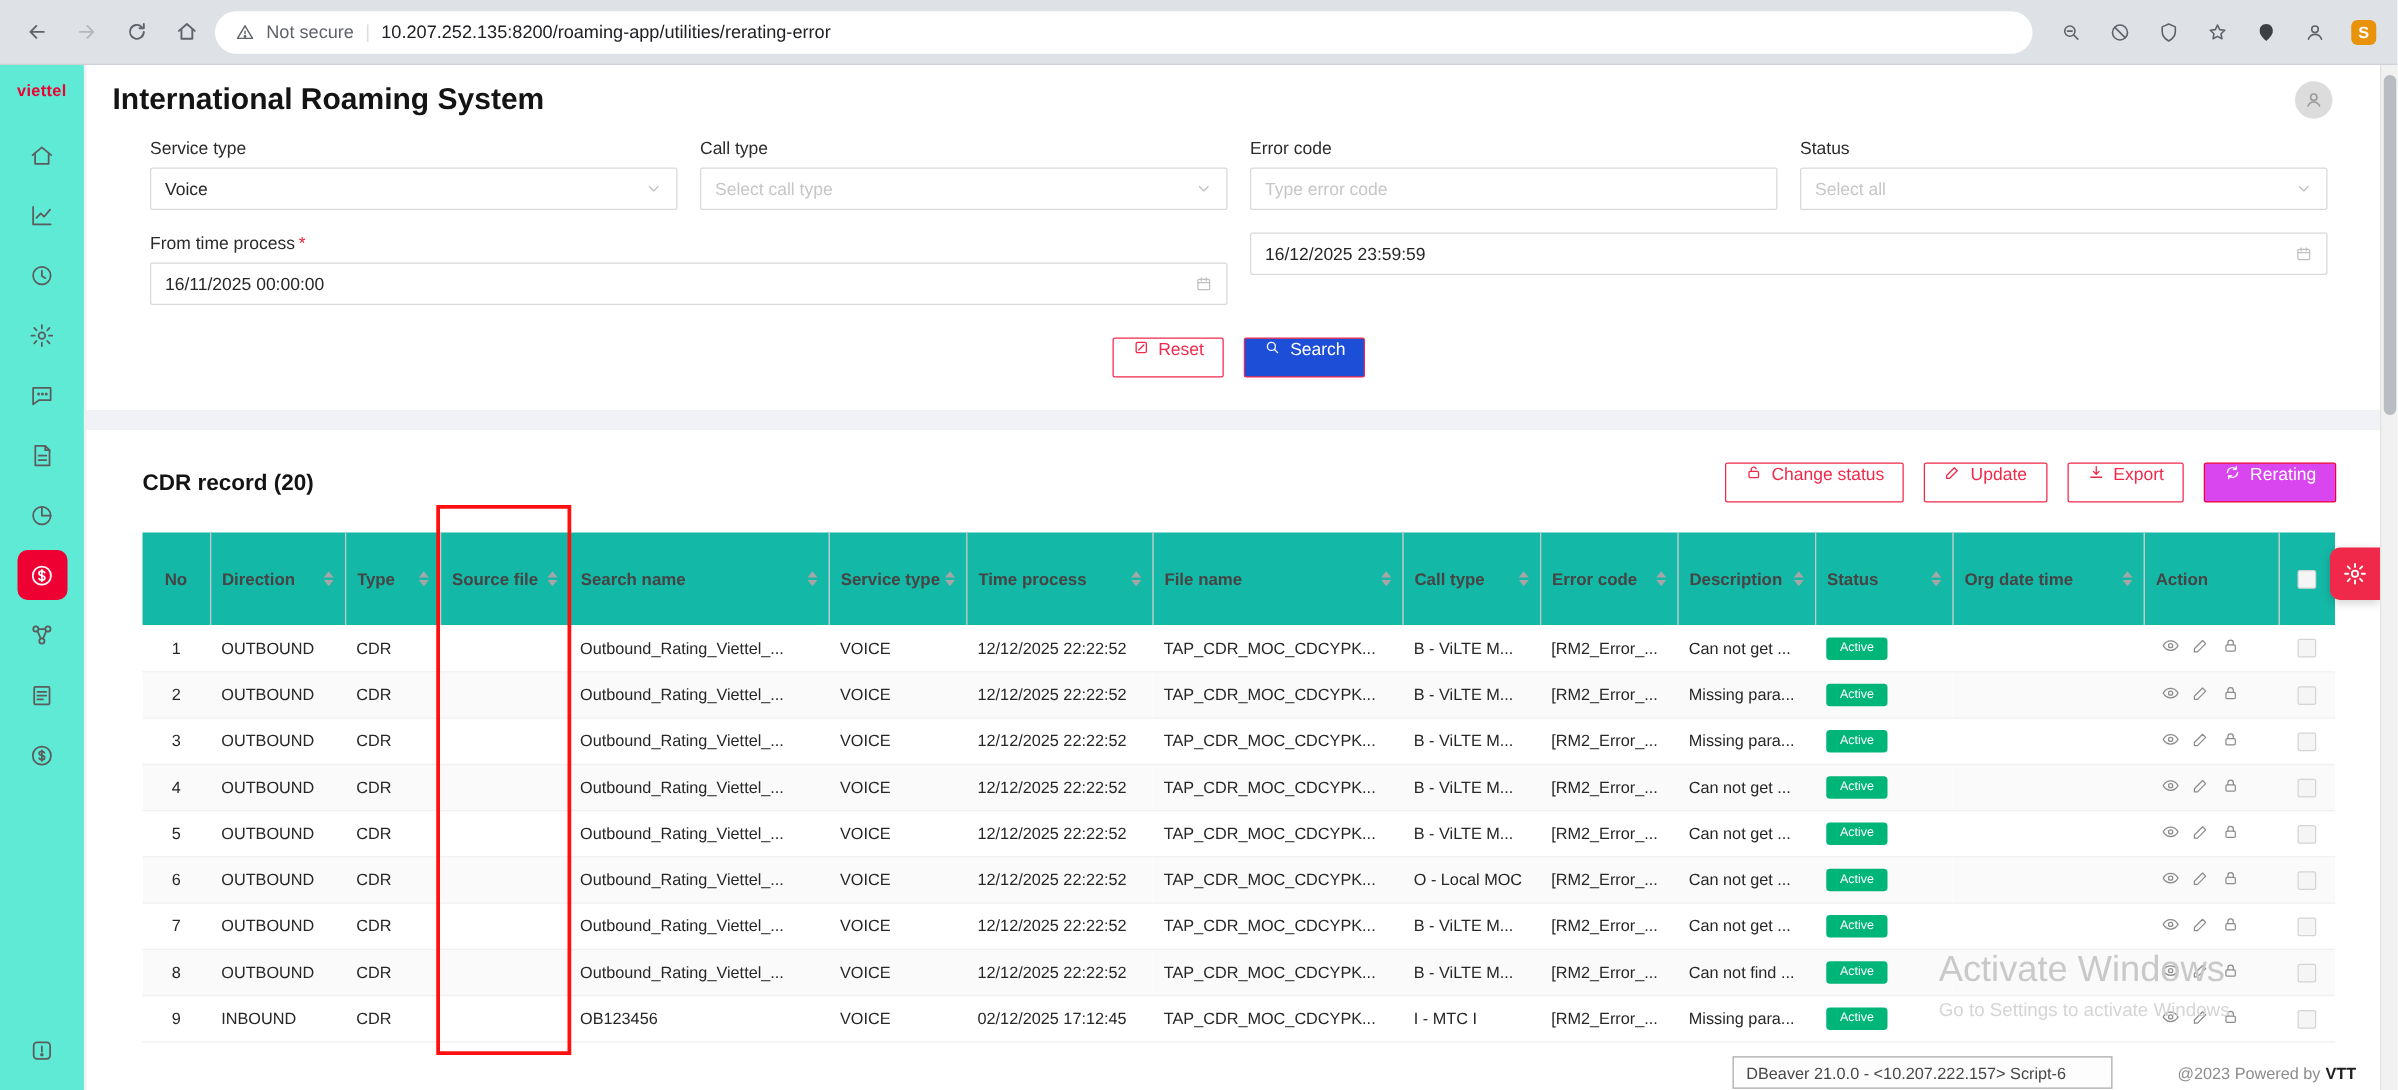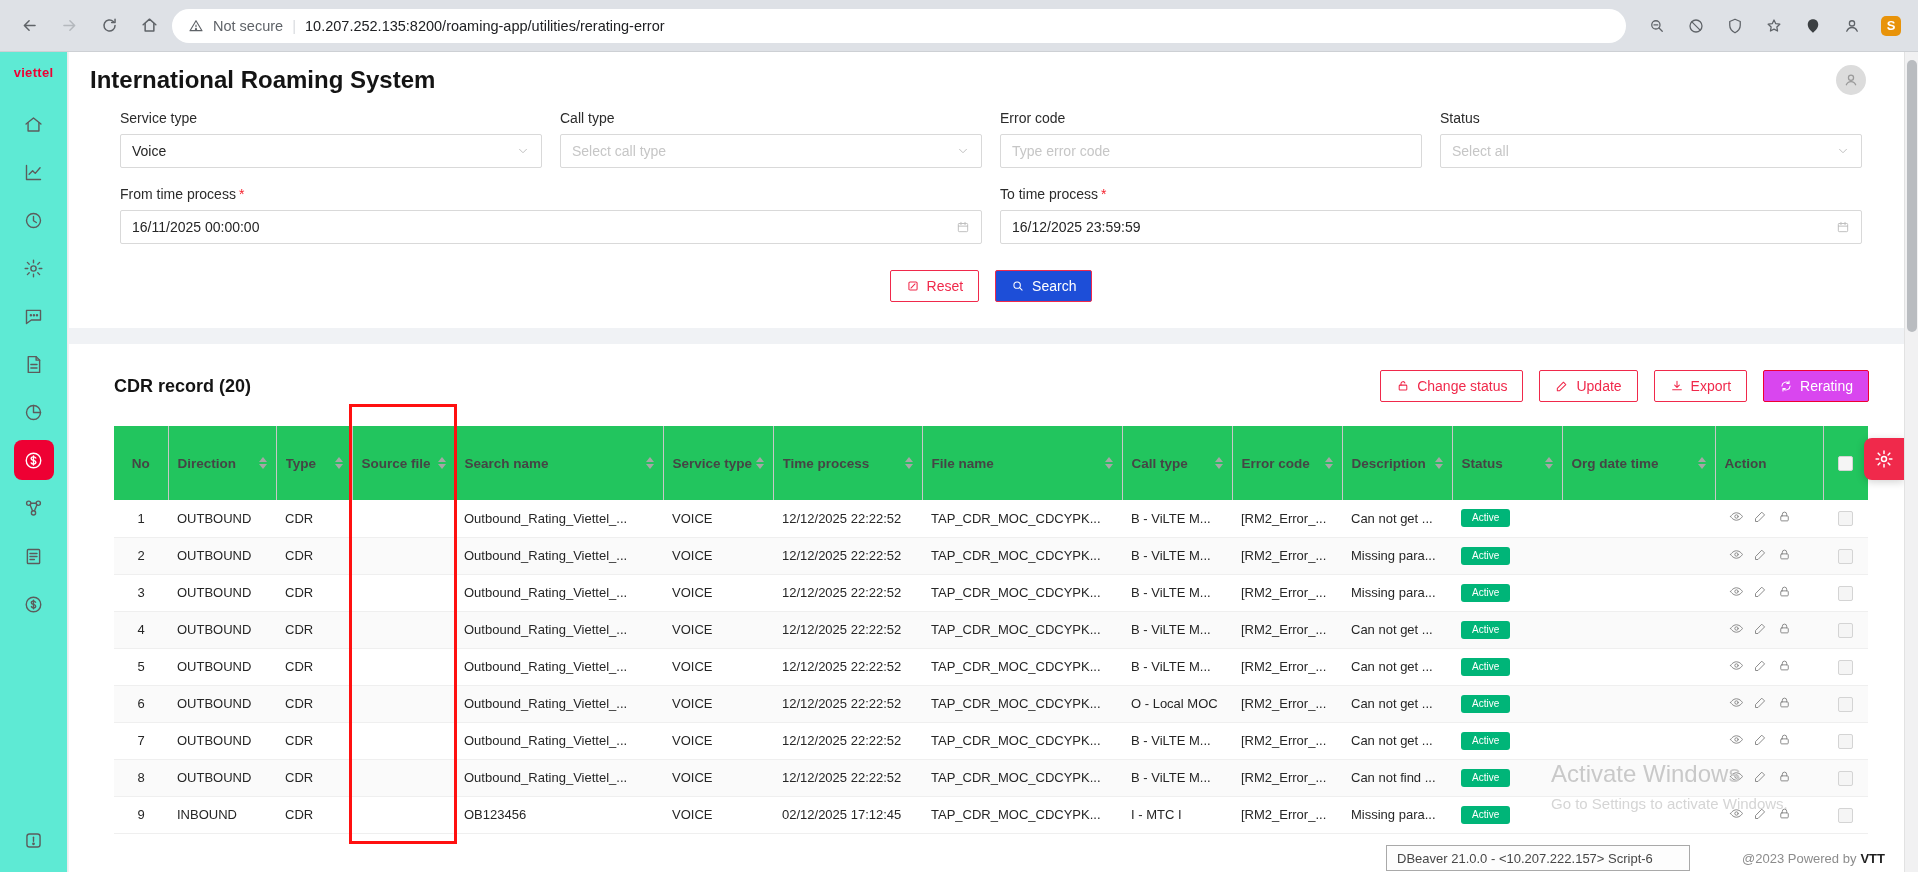--- a/index.html
+++ b/index.html
@@ -40,34 +40,34 @@
 .filter-grid{display:grid;grid-template-columns:422px 422px 422px 422px;column-gap:18px;row-gap:18px}
 .field label{display:block;font-size:14px;color:#2b2b2b;margin-bottom:8px}
 .req{color:#f5222d;margin-left:3px}
 .control{height:34px;border:1px solid #d9d9d9;border-radius:2px;background:#fff;display:flex;align-items:center;justify-content:space-between;padding:0 11px;font-size:14px;color:#262626}
 .control .ph{color:#c6c6c6}
 .control input{border:none;outline:none;flex:1;font:inherit;color:#262626;background:transparent}
 .control input::placeholder{color:#c6c6c6}
 .suffix svg{width:14px;height:14px;stroke:#bfbfbf;fill:none;stroke-width:1.7;stroke-linecap:round;stroke-linejoin:round;display:block}
 .span2{grid-column:span 2}
 .form-actions{display:flex;justify-content:center;gap:16px;margin-top:26px}
-.btn{height:32px;border-radius:2px;font-size:14px;display:inline-flex;align-items:center;gap:7px;padding:0 15px;background:#fff;border:1px solid #f0294b;color:#f0294b;cursor:pointer;white-space:nowrap}
+.btn{height:32px;border-radius:2px;font-size:14px;display:inline-flex;gap:7px;padding:0 15px;background:#fff;border:1px solid #f0294b;color:#f0294b;cursor:pointer;white-space:nowrap}
 .btn svg{width:14px;height:14px;stroke:currentColor;fill:none;stroke-width:1.8;stroke-linecap:round;stroke-linejoin:round}
 .btn.primary{background:#1d4ed8;border-color:#f0294b;color:#fff}
 .btn.brand{background:#d946ef;border-color:#ee0033;color:#fff}
 
 
 .cdr-card{flex:1;margin-top:16px;background:#fff;padding-top:26px;position:relative}
 .card-head{display:flex;align-items:center;padding:0 49px 0 45px}
 .card-title{font-size:18px;font-weight:bold;color:#141414}
 .card-actions{margin-left:auto;display:flex;gap:16px}
 
 .table-wrap{margin:24px 48px 0 45px}
 table{width:1754px;border-collapse:collapse;table-layout:fixed}
-thead th{background:#22c55e;height:74px;font-size:13.5px;font-weight:bold;color:#454545;text-align:left;padding:0 9px;border-right:1px solid #c7c7c7;vertical-align:middle}
+thead th{background:#14b8a6;height:74px;font-size:13.5px;font-weight:bold;color:#454545;text-align:left;padding:0 9px;border-right:1px solid #c7c7c7;vertical-align:middle}
 thead th:last-child{border-right:none}
 th:nth-child(1){width:54px}th:nth-child(2){width:108px}th:nth-child(3){width:76px}
 th:nth-child(4){width:103px}th:nth-child(5){width:208px}th:nth-child(6){width:110px}
 th:nth-child(7){width:149px}th:nth-child(8){width:200px}th:nth-child(9){width:110px}
 th:nth-child(10){width:110px}th:nth-child(11){width:110px}th:nth-child(12){width:110px}
 th:nth-child(13){width:153px}th:nth-child(14){width:108px}th:nth-child(15){width:45px}
 .th-wrap{display:flex;align-items:center;justify-content:space-between;gap:4px}
 .th-wrap span:first-child{white-space:nowrap;overflow:hidden}
 .sorter{display:inline-flex;flex-direction:column;gap:2px;flex:none}
 .sorter i{display:block;width:0;height:0;border-left:4px solid transparent;border-right:4px solid transparent}
@@ -81,21 +81,21 @@
 .action-icons svg{width:15px;height:15px;stroke:#8c8c8c;fill:none;stroke-width:1.6;stroke-linecap:round;stroke-linejoin:round;cursor:pointer}
 .checkbox{display:inline-block;width:15px;height:15px;border:1px solid #d4d4d4;border-radius:2px;background:#f5f5f5;vertical-align:middle}
 
 
 .annotation-rect{position:absolute;left:349px;top:404px;width:108px;height:440px;border:3px solid #ff1010;z-index:40;pointer-events:none}
 .gear-fab{position:absolute;right:14px;top:438px;width:40px;height:42px;background:#f0294b;border-radius:8px 0 0 8px;display:flex;align-items:center;justify-content:center;z-index:25;box-shadow:0 2px 8px rgba(0,0,0,.18)}
 .gear-fab svg{width:20px;height:20px;stroke:#fff;fill:none;stroke-width:1.8;stroke-linecap:round}
 .scrollbar{position:absolute;top:52px;right:0;bottom:0;width:14px;background:#f1f1f2;border-left:1px solid #e2e2e2;z-index:35}
 .scroll-thumb{position:absolute;top:8px;left:2px;width:10px;height:272px;background:#b9bcc0;border-radius:5px}
 .watermark{position:absolute;left:1551px;top:760px;z-index:38;pointer-events:none}
-.wm1{font-size:24px;color:#c9c9c9}
+.wm1{font-size:29px;color:#c9c9c9}
 .wm2{font-size:15px;color:#d5d5d5;margin-top:7px}
 .dbeaver-tip{position:absolute;left:1386px;top:845px;width:304px;height:26px;background:#fdfdfd;border:1px solid #a9a9a9;display:flex;align-items:center;padding:0 10px;font-size:13px;color:#474747;z-index:50;white-space:nowrap;overflow:hidden}
 .copyright{position:absolute;left:1742px;top:851px;font-size:13px;color:#8c8c8c;z-index:50;white-space:nowrap}
 .copyright b{color:#1f1f1f;margin-left:4px}
 </style>
 </head>
 <body>
 
 <div class="browser-bar">
   <span class="nav-btn">
@@ -314,21 +314,20 @@
             <span>16/11/2025 00:00:00</span>
             <span class="suffix">
                 <svg viewBox="0 0 24 24">
                   <rect x="4" y="6" width="16" height="14" rx="1.5"></rect>
                   <path d="M4 10.5h16M8.5 4v4M15.5 4v4"></path>
                 </svg>
               </span>
           </div>
         </div>
         <div class="field span2">
-          <label><span>To time process</span><span class="req">*</span></label>
           <div class="control">
             <span>16/12/2025 23:59:59</span>
             <span class="suffix">
                 <svg viewBox="0 0 24 24">
                   <rect x="4" y="6" width="16" height="14" rx="1.5"></rect>
                   <path d="M4 10.5h16M8.5 4v4M15.5 4v4"></path>
                 </svg>
               </span>
           </div>
         </div>

